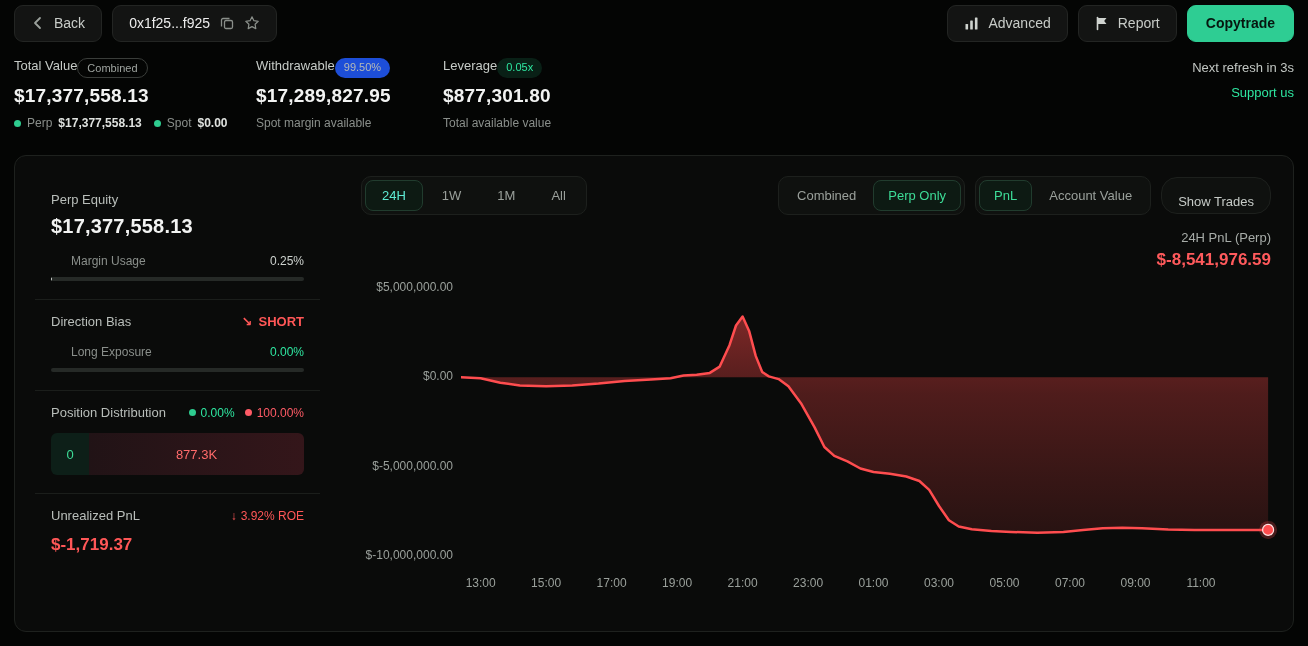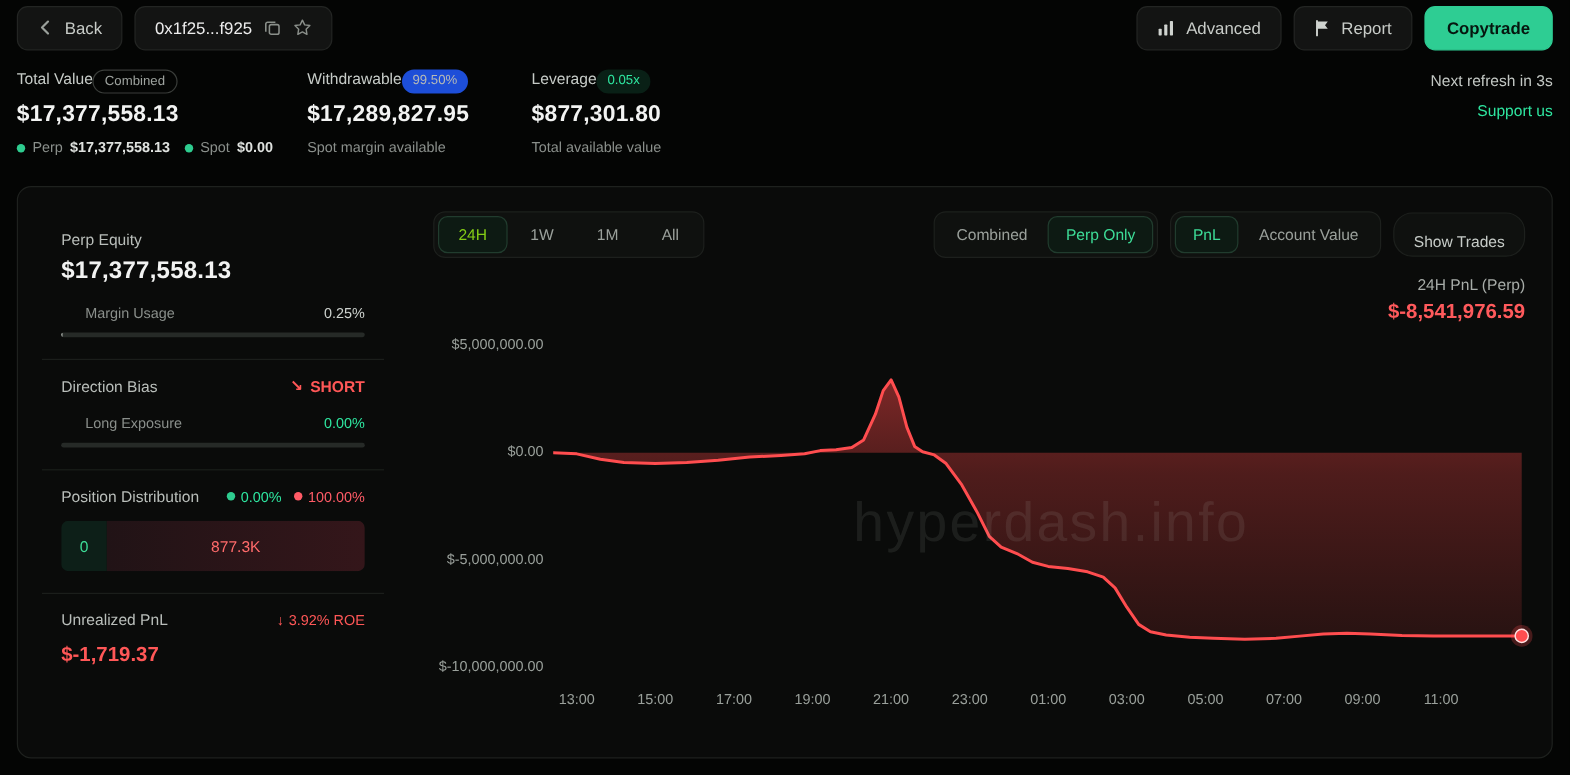--- a/index.html
+++ b/index.html
@@ -72,21 +72,21 @@
                 display: flex; align-items: center; justify-content: center; font-size: 13px; }
   .roe { display: flex; align-items: center; gap: 4px; font-size: 12px; color: #ff5757; }
   .pnl-red { margin-top: 12px; font-size: 17px; font-weight: bold; color: #ff5757; }
 
   
   .chart-area { position: absolute; left: 330px; top: 0; right: 0; bottom: 0; }
   .time-tabs { position: absolute; left: 16px; top: 20px; display: flex; gap: 2px;
                background: #0f110f; border: 1px solid #1d201d; border-radius: 10px; padding: 3px; }
   .time-tab { height: 31px; padding: 0 16px; font-size: 13px; color: #9aa09b;
               background: transparent; border: 1px solid transparent; border-radius: 8px; }
-  .time-tab.active { background: #0d1a13; color: #84cc16; border-color: #21male; border-color: #213c2e; }
+  .time-tab.active { background: #0d1a13; color: #5eead4; border-color: #21male; border-color: #213c2e; }
   .view-row { position: absolute; right: 22px; top: 20px; display: flex; gap: 10px; align-items: center; }
   .view-groups { display: flex; gap: 10px; }
   .view-group { display: flex; gap: 2px; background: #0f110f; border: 1px solid #1d201d;
                 border-radius: 10px; padding: 3px; }
   .view-tab { height: 31px; padding: 0 14px; font-size: 13px; color: #9aa09b;
               background: transparent; border: 1px solid transparent; border-radius: 8px; }
   .view-tab.active { background: #0d1a13; color: #3ddc97; border-color: #213c2e; }
   .show-trades { height: 37px; padding: 16px 16px; font-size: 13px; color: #c6cbc7;
                  background: #0f110f; border: 1px solid #1d201d; border-radius: 16px; }
   .pnl-label { position: absolute; right: 22px; top: 74px; font-size: 13px; color: #a7aca8; }
@@ -295,21 +295,20 @@
           <stop offset="36%" stop-color="#ef4444" stop-opacity="0.30"></stop>
           <stop offset="100%" stop-color="#ef4444" stop-opacity="0.13"></stop>
         </linearGradient>
       </defs>
       <path d="M0.0 111.3 L19.6 112.2 L39.3 116.7 L58.9 119.4 L85.1 120.3 L111.3 119.4 L137.5 117.6 L163.7 114.9 L189.9 113.5 L209.5 112.2 L222.6 109.5 L235.7 108.7 L248.8 106.9 L258.7 100.6 L268.5 79.2 L275.0 59.5 L281.6 50.6 L288.1 64.9 L294.7 89.9 L301.2 106.0 L307.8 110.4 L317.6 113.1 L327.4 120.3 L340.5 138.1 L353.6 161.4 L363.4 181.0 L373.3 189.9 L386.4 195.3 L399.4 202.5 L412.5 206.0 L428.9 207.8 L445.3 210.5 L458.4 215.0 L468.2 223.9 L478.0 240.0 L487.9 254.3 L497.7 260.5 L510.8 263.2 L530.4 265.0 L550.1 265.9 L576.3 266.8 L602.4 265.9 L622.1 264.1 L641.7 262.3 L661.4 261.8 L681.0 262.3 L707.2 263.6 L733.4 264.1 L759.6 264.1 L785.8 264.0 L807.1 263.9 L807.1 111.3 L0.0 111.3 Z" fill="url(#areaGrad)" stroke="none"></path>
       <path d="M0.0 111.3 L19.6 112.2 L39.3 116.7 L58.9 119.4 L85.1 120.3 L111.3 119.4 L137.5 117.6 L163.7 114.9 L189.9 113.5 L209.5 112.2 L222.6 109.5 L235.7 108.7 L248.8 106.9 L258.7 100.6 L268.5 79.2 L275.0 59.5 L281.6 50.6 L288.1 64.9 L294.7 89.9 L301.2 106.0 L307.8 110.4 L317.6 113.1 L327.4 120.3 L340.5 138.1 L353.6 161.4 L363.4 181.0 L373.3 189.9 L386.4 195.3 L399.4 202.5 L412.5 206.0 L428.9 207.8 L445.3 210.5 L458.4 215.0 L468.2 223.9 L478.0 240.0 L487.9 254.3 L497.7 260.5 L510.8 263.2 L530.4 265.0 L550.1 265.9 L576.3 266.8 L602.4 265.9 L622.1 264.1 L641.7 262.3 L661.4 261.8 L681.0 262.3 L707.2 263.6 L733.4 264.1 L759.6 264.1 L785.8 264.0 L807.1 263.9" fill="none" stroke="#ff4d4f" stroke-width="2.5" stroke-linejoin="round" stroke-linecap="round"></path>
       <circle r="9" fill="rgba(255,77,79,0.25)" cx="807.1" cy="263.9"></circle>
       <circle r="5.5" fill="#ff4d4f" stroke="#ffe2e2" stroke-width="1.2" cx="807.1" cy="263.9"></circle>
     </svg>
 
-    <div class="watermark">hyperdash.info</div>
 
     <div>
         <div class="x-tick" style="left: 113.645px;">13:00</div>
         <div class="x-tick" style="left: 179.128px;">15:00</div>
         <div class="x-tick" style="left: 244.611px;">17:00</div>
         <div class="x-tick" style="left: 310.095px;">19:00</div>
         <div class="x-tick" style="left: 375.578px;">21:00</div>
         <div class="x-tick" style="left: 441.061px;">23:00</div>
         <div class="x-tick" style="left: 506.544px;">01:00</div>
         <div class="x-tick" style="left: 572.028px;">03:00</div>

